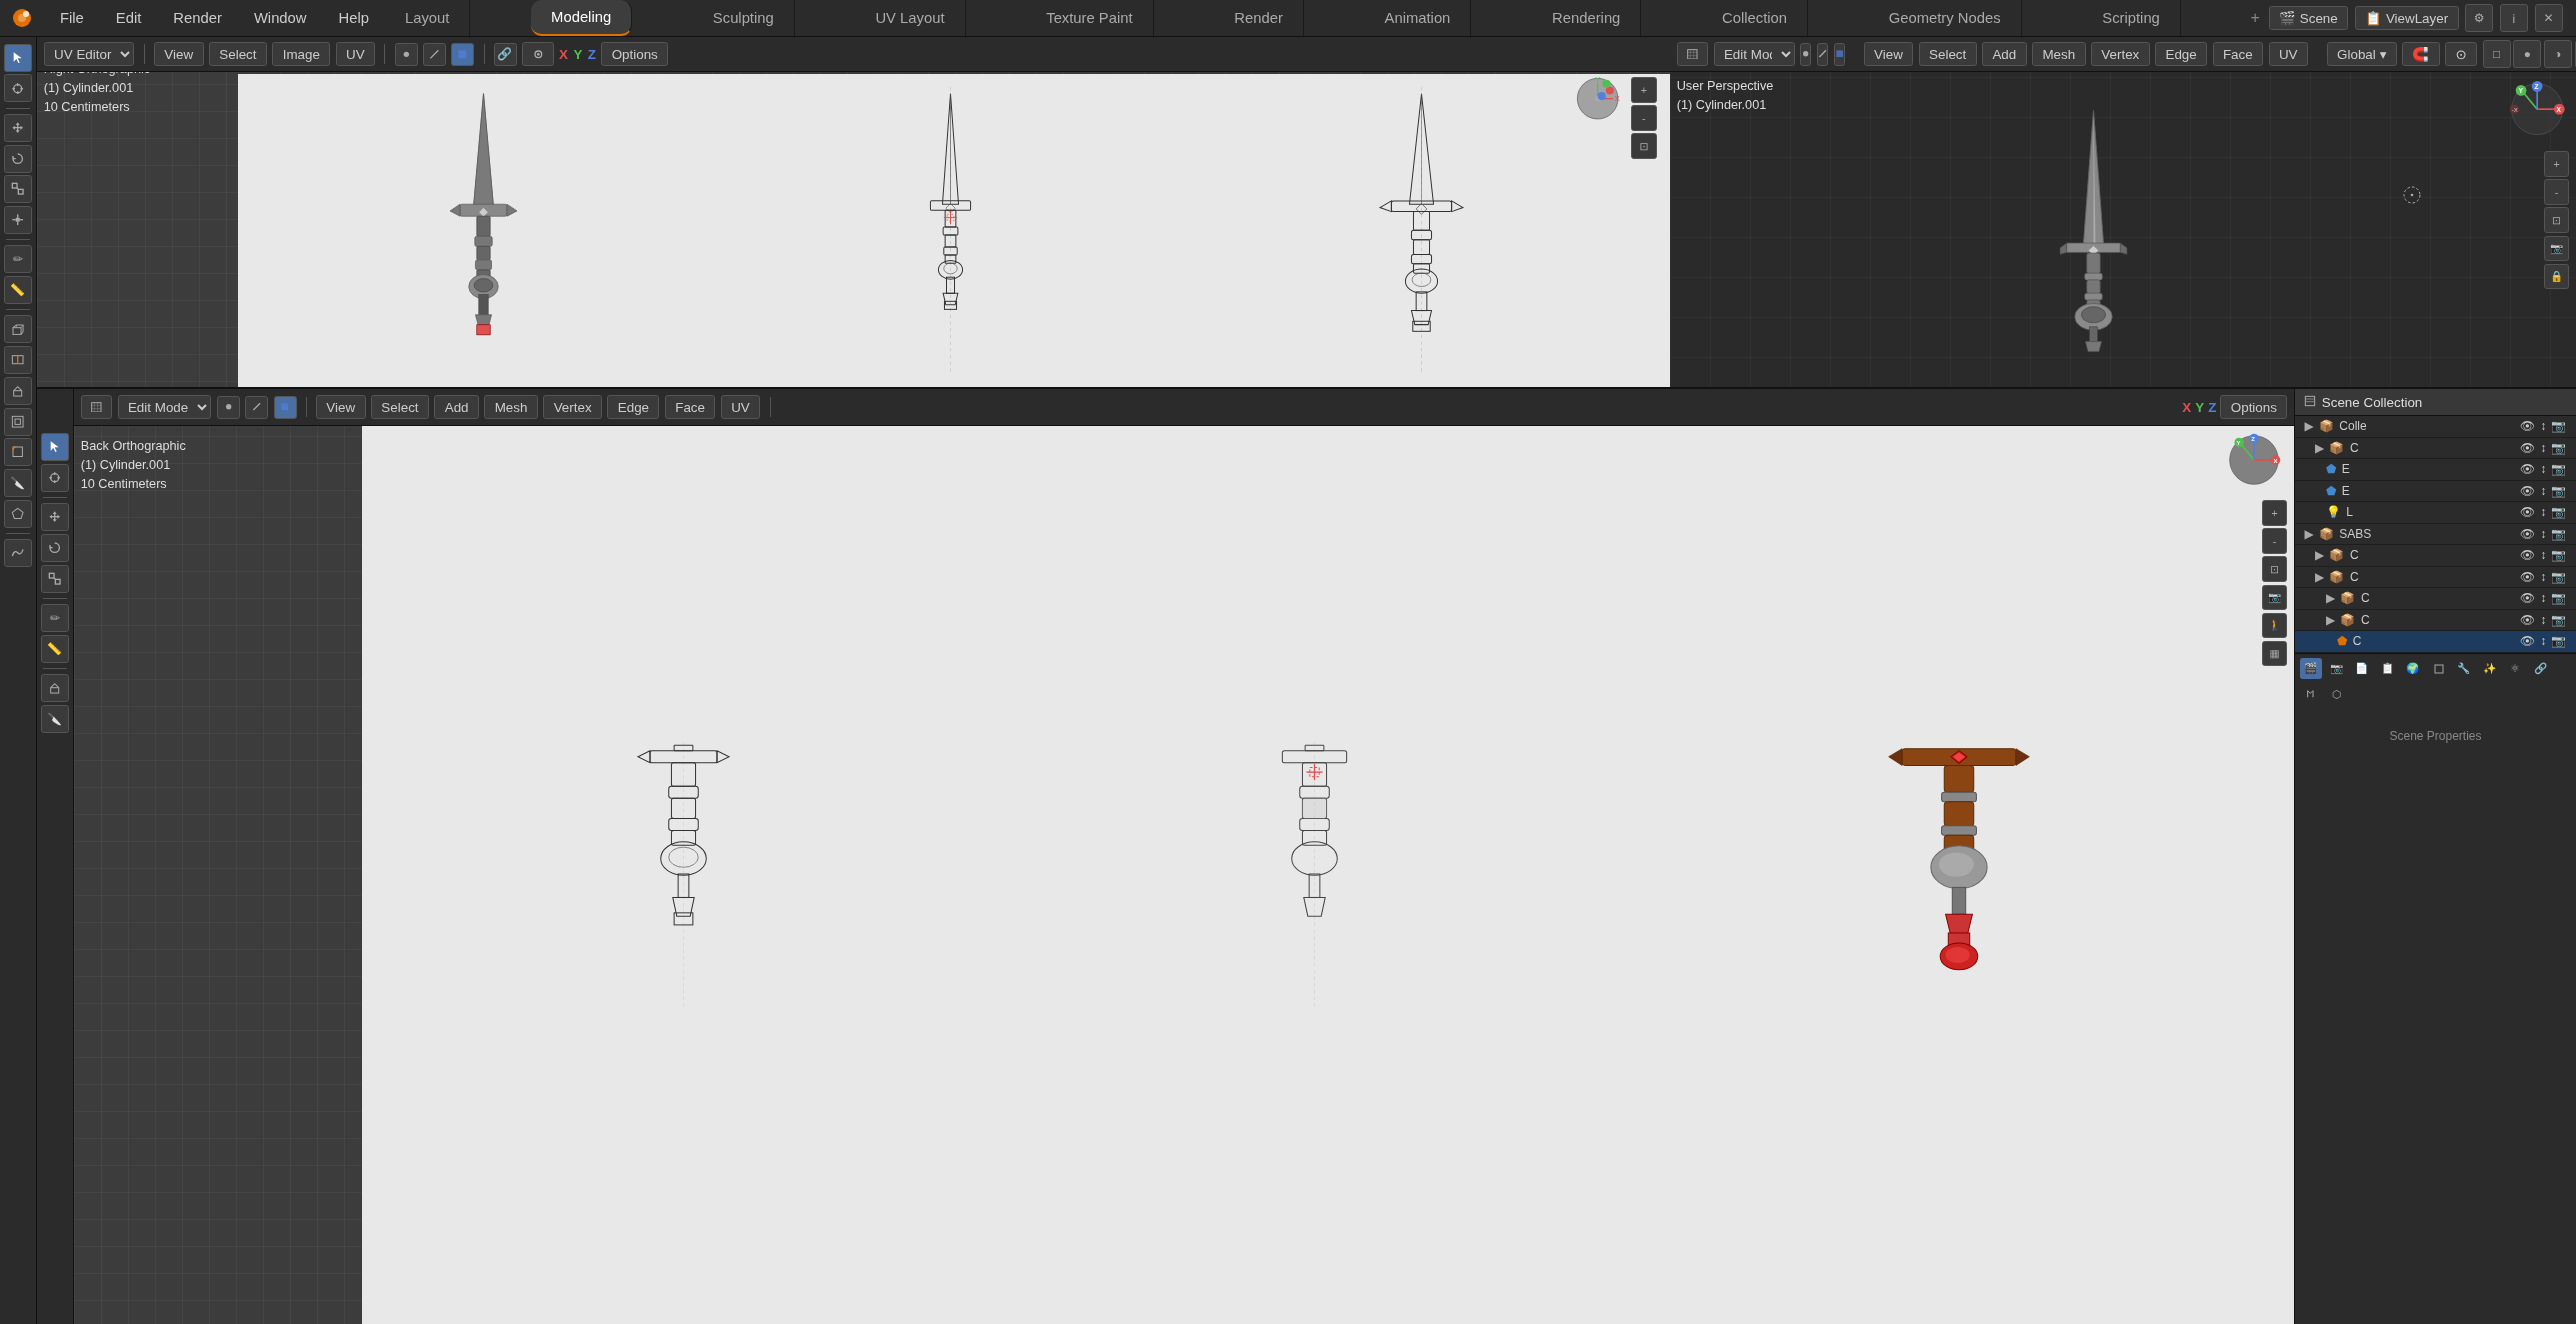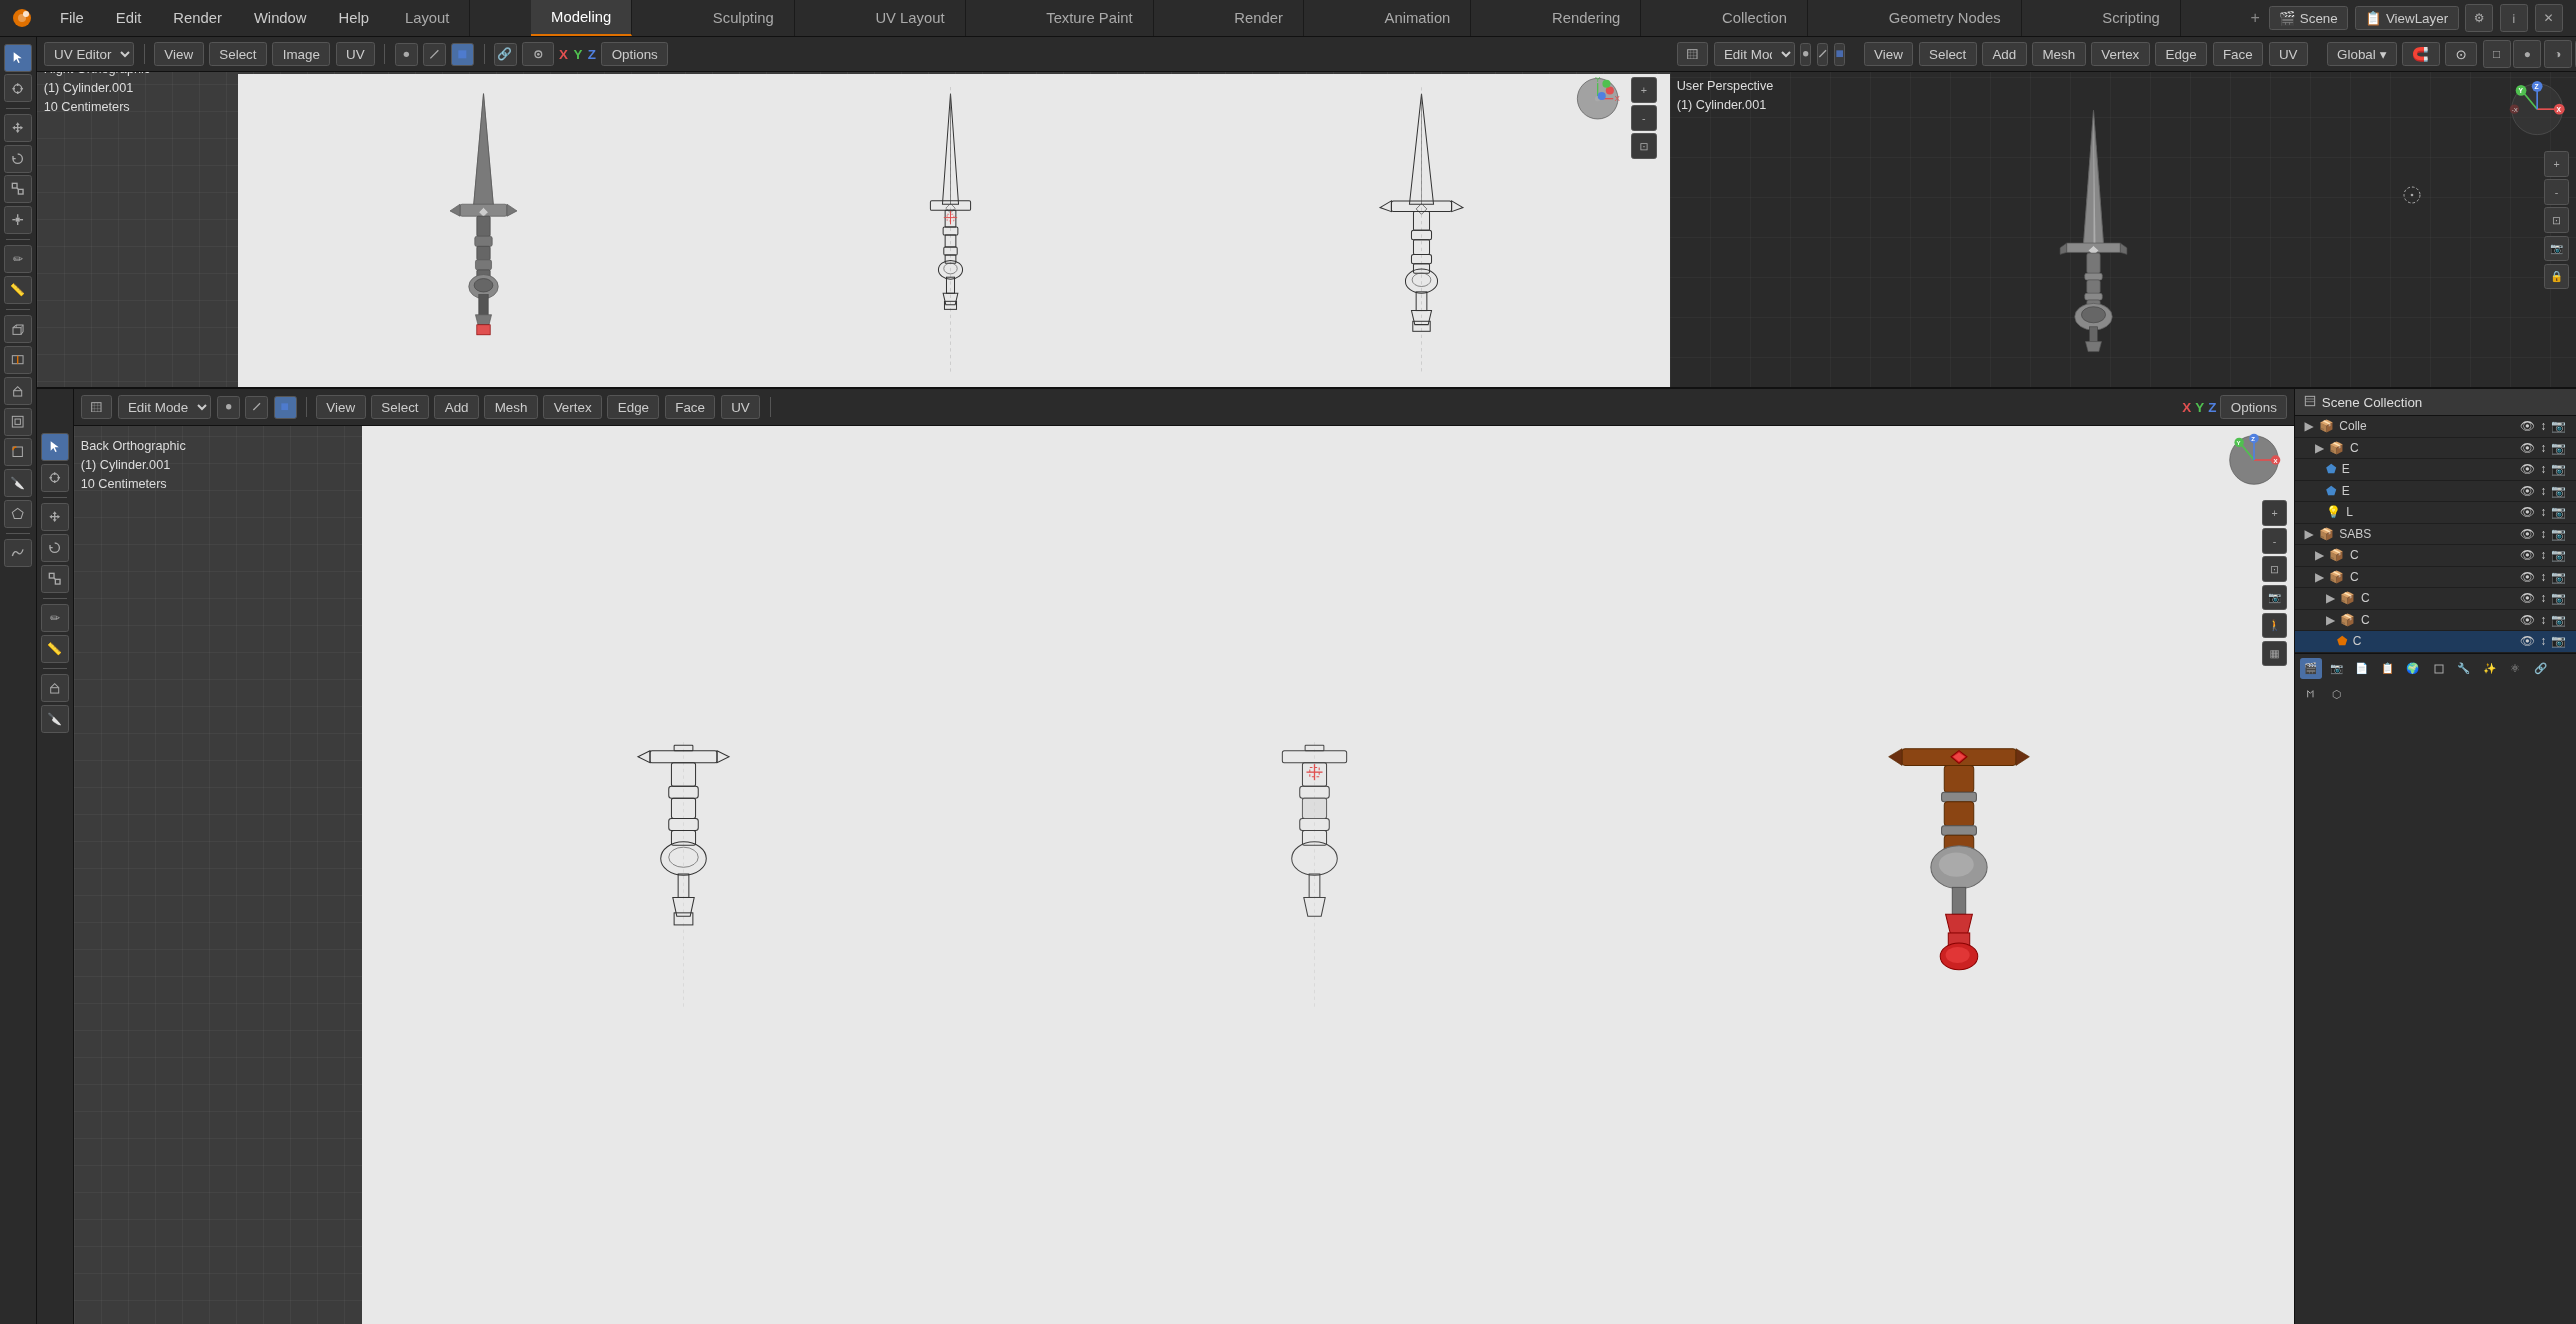--- a/index.html
+++ b/index.html
@@ -53,20 +53,21 @@
       align-items: center;
       cursor: pointer;
       font-size: 14.8px;
       color: #aaaaaa;
       border-right: 0.7px solid #1a1a1a;
     }
     .workspace-tab.active {
       background: #3d3d3d;
       color: #ffffff;
       border-bottom: 2px solid #e07000;
+      border-radius: 11px;
     }
 
     .top-right-icons {
       display: flex;
       align-items: center;
       padding-right: 13.4px;
       gap: 6.7px;
     }
     .toolbar-btn {
       padding: 2.7px 9.4px;
@@ -1150,17 +1151,20 @@
           <div class="prop-icon">⚛</div>
           <div class="prop-icon">🔗</div>
           <div class="prop-icon">
             <svg width="12" height="12" viewBox="0 0 18 18">
                 <path d="M4 14 L4 4 L8 8 L12 4 L12 14" stroke="#aaa" stroke-width="1.5" fill="none"></path>
               </svg>
           </div>
           <div class="prop-icon">⬡</div>
         </div>
 
+        <div style="flex:1;background:#2b2b2b;padding:6.7px;overflow:hidden;">
+          <div style="font-size:12px;color:#888;text-align:center;margin-top:13.4px;">Scene Properties</div>
+        </div>
       </div>
     </div>
   </div>
 </div>
 
 
 </body></html>

